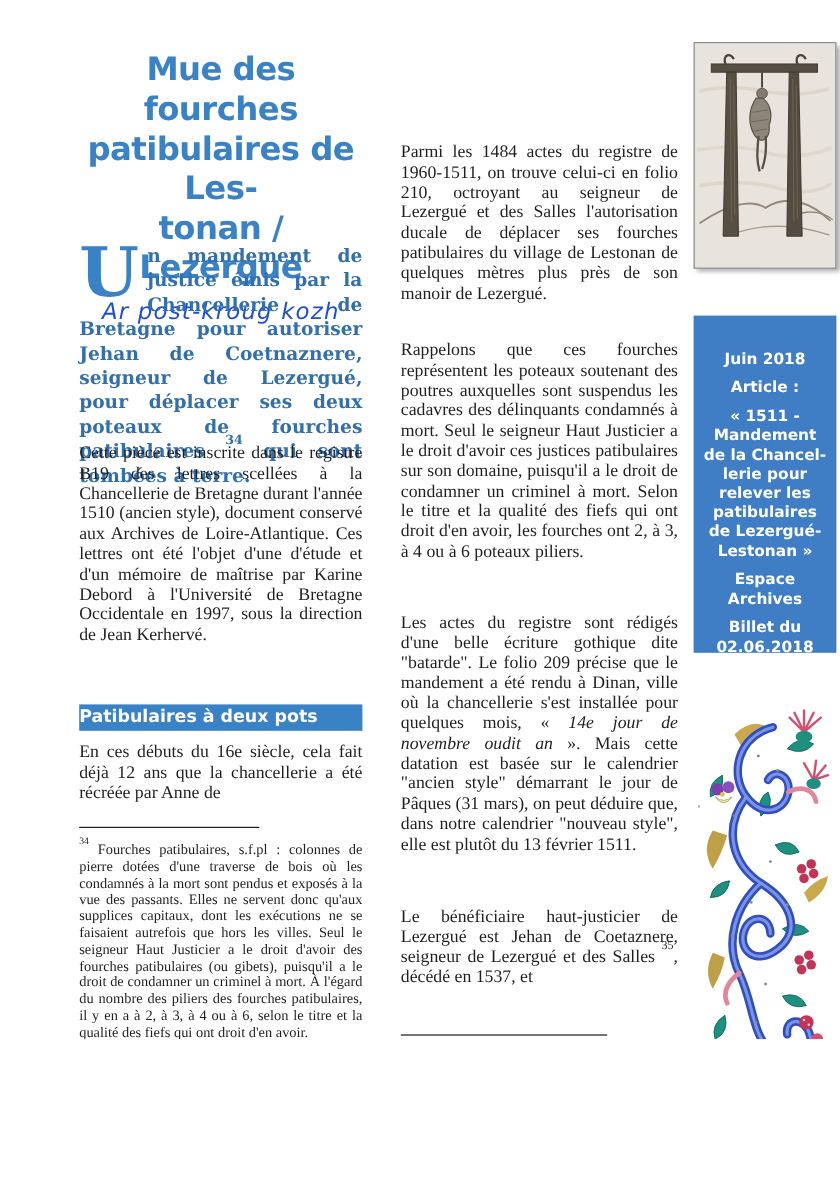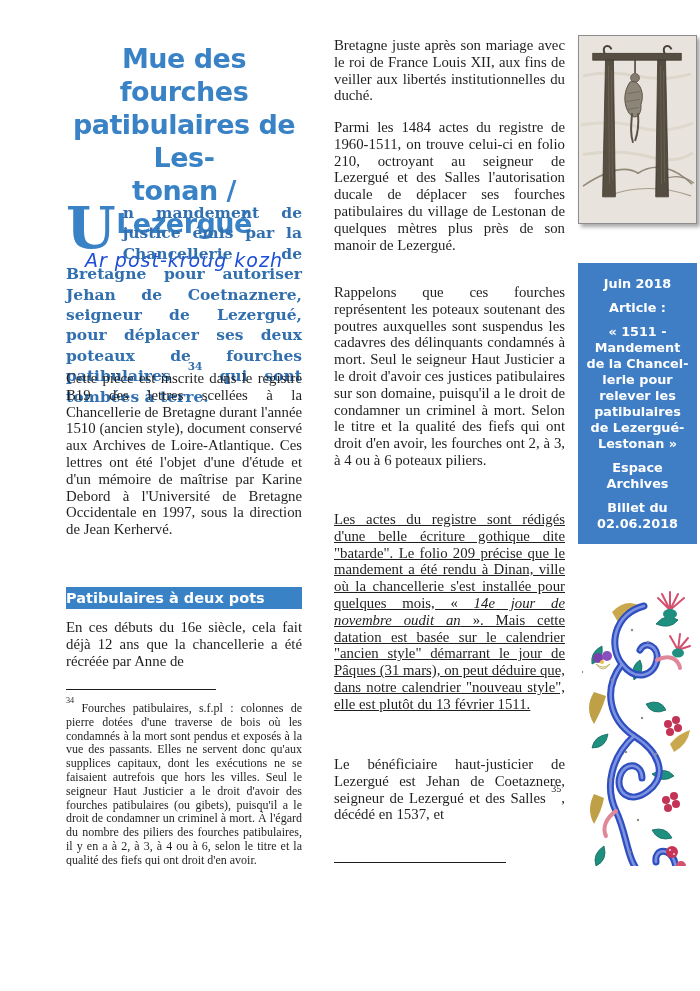--- a/index.html
+++ b/index.html
@@ -34,31 +34,31 @@
   .footer{left:55px;top:921px;width:300px;font-family:"DejaVu Sans",sans-serif;
           font-weight:bold;font-size:13.5px;color:#6d28d9;}
   .page-num{left:334px;top:900px;width:231px;text-align:right;
             font-family:"DejaVu Sans",sans-serif;font-weight:bold;
             font-size:14px;color:#000000;}
 
   
   .rc-p1{left:334px;top:37px;width:231px;}
   .rc-p2{left:334px;top:119px;width:231px;}
   .rc-p3{left:334px;top:284px;width:231px;}
-  .rc-p4{left:334px;top:511px;width:231px;text-decoration:underline;}
+  .rc-p4{left:334px;top:511px;width:231px;}
   .rc-p5{left:334px;top:756px;width:231px;}
   .it{font-style:italic;}
 
   
   .illustration{left:578px;top:35px;width:119px;height:189px;
                 border:1px solid #8d8d8d;box-sizing:border-box;
                 box-shadow:3px 3px 4px rgba(60,60,60,.45);background:#e8e4dd;}
   .illustration svg{display:block;width:100%;height:100%;}
   .info-box{left:578px;top:263px;width:119px;height:281px;background:#3f7ec4;
-            box-sizing:border-box;padding:13px 6px;color:#ffffff;text-align:center;
+            box-sizing:border-box;padding:29px 6px;color:#ffffff;text-align:center;
             font-family:"DejaVu Sans",sans-serif;font-weight:bold;
             font-size:12.8px;line-height:16px;}
   .info-box .block{white-space:pre-line;margin:0 0 8px 0;}
   .floral{left:582px;top:584px;width:112px;height:348px;}
   .floral svg{display:block;width:100%;height:100%;}
 </style>
 </head>
 <body>
 
 <div class="page">
@@ -81,21 +81,20 @@
   <div class="abs body-text lc-p2">En ces débuts du 16e siècle, cela fait déjà 12 ans que la chancellerie a été récréée par Anne de</div>
 
   <div class="abs fn-rule rule1"></div>
 
   <div class="abs footnote fn1">
     <sup>34</sup><span> Fourches patibulaires, s.f.pl : colonnes de pierre dotées d'une traverse de bois où les condamnés à la mort sont pendus et exposés à la vue des passants. Elles ne servent donc qu'aux supplices capitaux, dont les exécutions ne se faisaient autrefois que hors les villes. Seul le seigneur Haut Justicier a le droit d'avoir des fourches patibulaires (ou gibets), puisqu'il a le droit de condamner un criminel à mort. À l'égard du nombre des piliers des fourches patibulaires, il y en a à 2, à 3, à 4 ou à 6, selon le titre et la qualité des fiefs qui ont droit d'en avoir.</span>
   </div>
 
   <div class="abs footer">Juillet 2018 - Bulletin n° 42</div>
 
-  <div class="abs body-text rc-p1">Bretagne juste après son mariage avec le roi de France Louis XII, aux fins de veiller aux libertés institutionnelles du duché.</div>
   <div class="abs body-text rc-p2">Parmi les 1484 actes du registre de 1960-1511, on trouve celui-ci en folio 210, octroyant au seigneur de Lezergué et des Salles l'autorisation ducale de déplacer ses fourches patibulaires du village de Lestonan de quelques mètres plus près de son manoir de Lezergué.</div>
   <div class="abs body-text rc-p3">Rappelons que ces fourches représentent les poteaux soutenant des poutres auxquelles sont suspendus les cadavres des délinquants condamnés à mort. Seul le seigneur Haut Justicier a le droit d'avoir ces justices patibulaires sur son domaine, puisqu'il a le droit de condamner un criminel à mort. Selon le titre et la qualité des fiefs qui ont droit d'en avoir, les fourches ont 2, à 3, à 4 ou à 6 poteaux piliers.</div>
 
   <div class="abs body-text rc-p4">
     <span>Les actes du registre sont rédigés d'une belle écriture gothique dite "batarde". Le folio 209 précise que le mandement a été rendu à Dinan, ville où la chancellerie s'est installée pour quelques mois, « </span><span class="it">14e jour de novembre oudit an</span><span> ». Mais cette datation est basée sur le calendrier "ancien style" démarrant le jour de Pâques (31 mars), on peut déduire que, dans notre calendrier "nouveau style", elle est plutôt du 13 février 1511.</span>
   </div>
 
   <div class="abs body-text rc-p5">
     <span>Le bénéficiaire haut-justicier de Lezergué est Jehan de Coetaznere, seigneur de Lezergué et des Salles </span><sup>35</sup><span>, décédé en 1537, et</span>
   </div>

